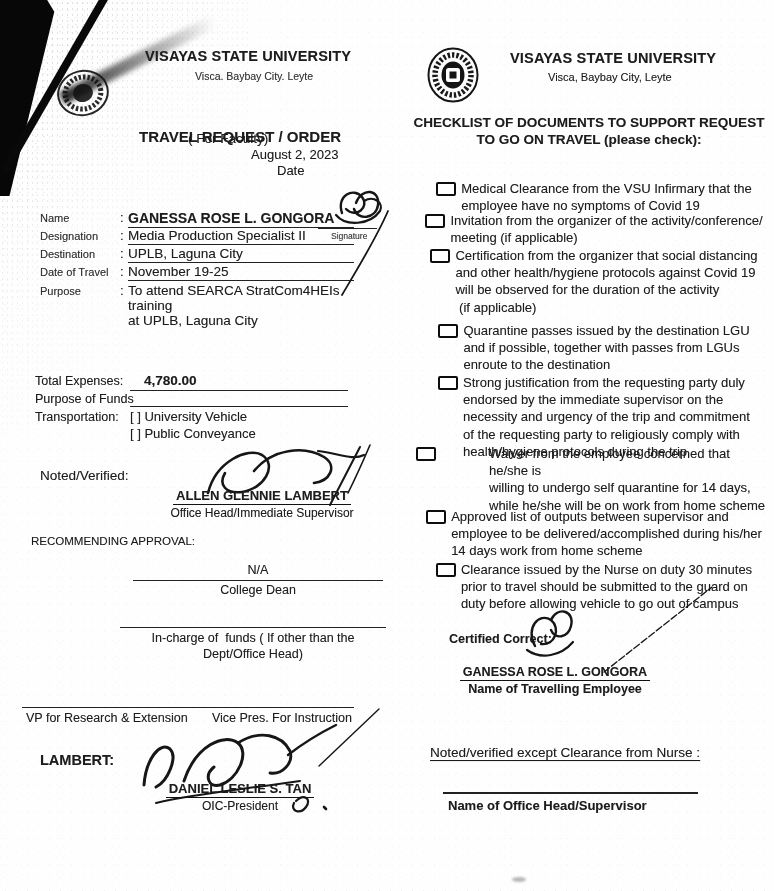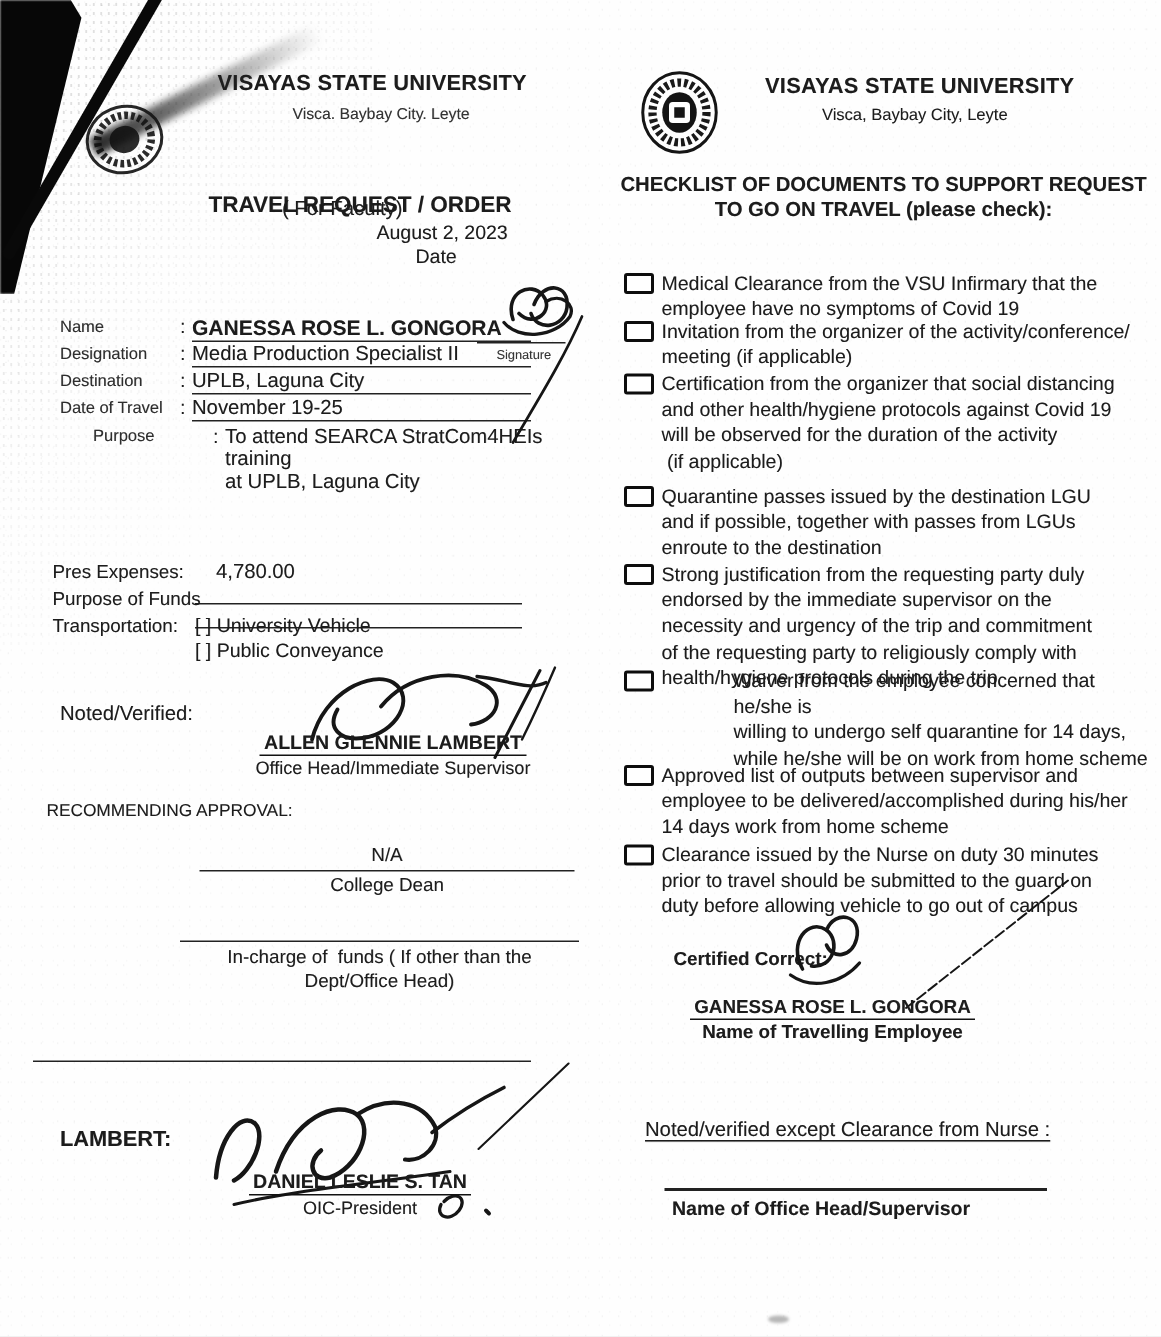--- a/index.html
+++ b/index.html
@@ -22,24 +22,24 @@
   .center{text-align:center;}
   .prew{white-space:pre-wrap;}
   
   .frow{position:absolute;left:40px;font-size:13.5px;white-space:nowrap;}
   .flabel{display:inline-block;width:80px;font-size:11px;color:#2e2e2e;vertical-align:top;padding-top:2px;}
   .fcolon{display:inline-block;width:8px;font-size:13px;vertical-align:top;}
   .fval{display:inline-block;width:226px;padding-bottom:1px;vertical-align:top;}
   .noul{border-bottom:none;width:246px;white-space:pre-wrap;}
   .exrow{position:absolute;left:35px;font-size:12.5px;white-space:nowrap;}
   .exlabel{display:inline-block;width:95px;vertical-align:top;padding-top:1px;}
-  .exval{display:inline-block;width:218px;font-size:13.5px;text-indent:14px;padding-bottom:14px;vertical-align:top;}
+  .exval{display:inline-block;width:218px;font-size:13.5px;text-indent:14px;padding-bottom:2px;vertical-align:top;font-weight:bold;}
   .opt{font-size:13px;}
   
-  .chk-item{position:absolute;left:416px;width:356px;display:flex;align-items:flex-start;font-size:13px;line-height:17.2px;}
+  .chk-item{position:absolute;left:416px;width:356px;display:flex;align-items:flex-start;font-size:13px;line-height:17.2px;justify-content:center;}
   .chk-box{flex:none;display:inline-block;width:16px;height:10px;border:2.8px solid #0d0d0d;border-radius:2px;background:#fff;margin:2px 5px 0 0;}
   .chk-text{white-space:pre-wrap;}
   .namebox{display:inline-block;border-bottom:1.8px solid #111;padding:0 3px 1px 3px;}
   svg.sig path, svg.sig line{fill:none;stroke:#161616;stroke-linecap:round;stroke-linejoin:round;}
   
   .wedge{left:0;top:0;width:118px;height:196px;background:#070707;
     clip-path:polygon(0 0,40% 0,46% 6%,8% 100%,0 100%);filter:blur(.6px);}
   .streak{left:4px;top:168px;width:213px;height:8px;background:#090909;
     transform:rotate(-60deg);transform-origin:left center;filter:blur(.5px);border-radius:3px;}
   .smudge{left:62px;top:92px;width:170px;height:13px;
@@ -77,36 +77,36 @@
   </div>
   <div class="frow" style="top:228px;">
     <span class="flabel">Designation</span><span class="fcolon">:</span><span class="fval ul">Media Production Specialist II</span>
   </div>
   <div class="frow" style="top:246px;">
     <span class="flabel">Destination</span><span class="fcolon">:</span><span class="fval ul">UPLB, Laguna City</span>
   </div>
   <div class="frow" style="top:264px;">
     <span class="flabel">Date of Travel</span><span class="fcolon">:</span><span class="fval ul">November 19-25</span>
   </div>
-  <div class="frow" style="top:283px;margin-left:22px;">
+  <div class="frow" style="top:283px;">
     <span class="flabel">Purpose</span><span class="fcolon">:</span><span class="fval noul">To attend SEARCA StratCom4HEIs training
 at UPLB, Laguna City</span>
   </div>
 
   <div class="line" style="left:318px;top:228px;width:59px;"></div>
   <div class="abs" style="left:331px;top:231px;font-size:8.5px;color:#333;">Signature</div>
   <svg class="sig abs" style="left:312px;top:183px;" width="90" height="118" viewBox="0 0 90 118">
     <path d="M30,30 C24,12 42,4 50,14 C58,24 44,36 34,26" stroke-width="2.4"></path>
     <path d="M44,20 C50,4 68,6 66,22 C64,36 46,38 42,26" stroke-width="2.4"></path>
     <path d="M24,32 C34,44 58,42 68,28 C72,20 62,12 52,18" stroke-width="2.2"></path>
     <path d="M76,28 C64,56 44,88 30,112" stroke-width="1.8"></path>
   </svg>
 
   <div class="exrow" style="top:373px;">
-    <span class="exlabel">Pres Expenses:</span><span class="exval ul">4,780.00</span>
+    <span class="exlabel">Total Expenses:</span><span class="exval ul">4,780.00</span>
   </div>
   <div class="exrow" style="top:391px;">
     <span class="exlabel">Purpose of Funds</span><span class="exval ul" style="height:13px;"></span>
   </div>
   <div class="exrow" style="top:409px;">
     <span class="exlabel">Transportation:</span><span class="opt">[ ] University Vehicle</span>
   </div>
   <div class="abs opt" style="left:130px;top:426px;">[ ] Public Conveyance</div>
 
   <div class="abs" style="left:40px;top:468px;font-size:13.5px;">Noted/Verified:</div>
@@ -126,20 +126,24 @@
 
   <div class="abs center" style="left:133px;top:563px;width:250px;font-size:12.5px;">N/A</div>
   <div class="line" style="left:133px;top:580px;width:250px;"></div>
   <div class="abs center" style="left:133px;top:583px;width:250px;font-size:12.5px;">College Dean</div>
 
   <div class="line" style="left:120px;top:627px;width:266px;"></div>
   <div class="abs center prew" style="left:120px;top:630px;width:266px;font-size:12.5px;line-height:16px;">In-charge of  funds ( If other than the
 Dept/Office Head)</div>
 
   <div class="line" style="left:22px;top:707px;width:332px;"></div>
+  <div class="abs" style="left:26px;top:711px;width:326px;display:flex;justify-content:space-between;font-size:12.5px;">
+    <span>VP for Research &amp; Extension</span>
+    <span>Vice Pres. For Instruction</span>
+  </div>
 
   <div class="abs b" style="left:40px;top:752px;font-size:14.5px;">LAMBERT:</div>
   <svg class="sig abs" style="left:128px;top:723px;" width="212" height="96" viewBox="0 0 212 96">
     <path d="M16,62 C18,36 32,18 42,26 C50,34 40,58 28,64" stroke-width="3"></path>
     <path d="M56,58 C68,22 96,10 110,20 C122,30 110,56 92,62 C80,65 76,52 86,44" stroke-width="3"></path>
     <path d="M110,20 C132,6 154,12 162,28 C166,40 154,52 142,50" stroke-width="2.8"></path>
     <path d="M160,32 C178,18 196,8 208,2" stroke-width="2.4"></path>
     <path d="M28,80 C70,70 120,66 172,58" stroke-width="2"></path>
     <path d="M168,78 C176,70 184,76 178,84 C172,92 162,88 166,80" stroke-width="2.2"></path>
     <path d="M196,84 L198,86" stroke-width="2.6"></path>

